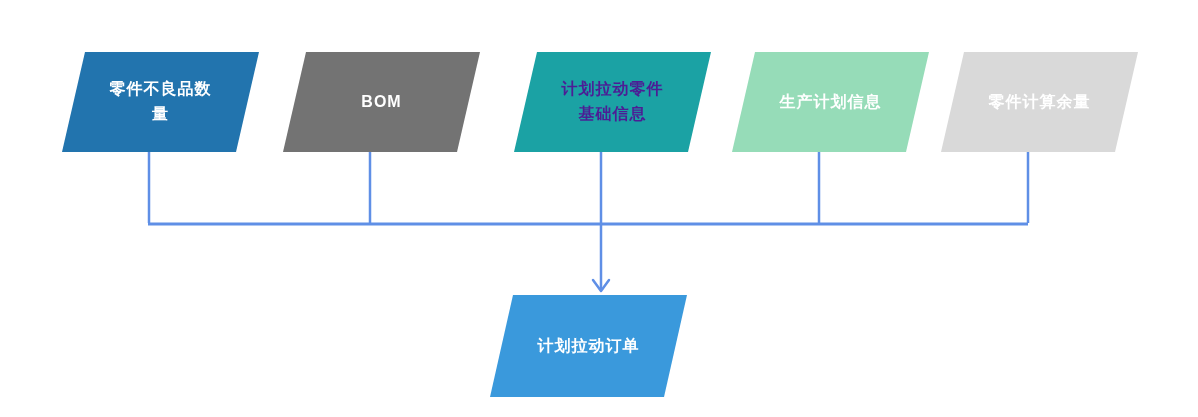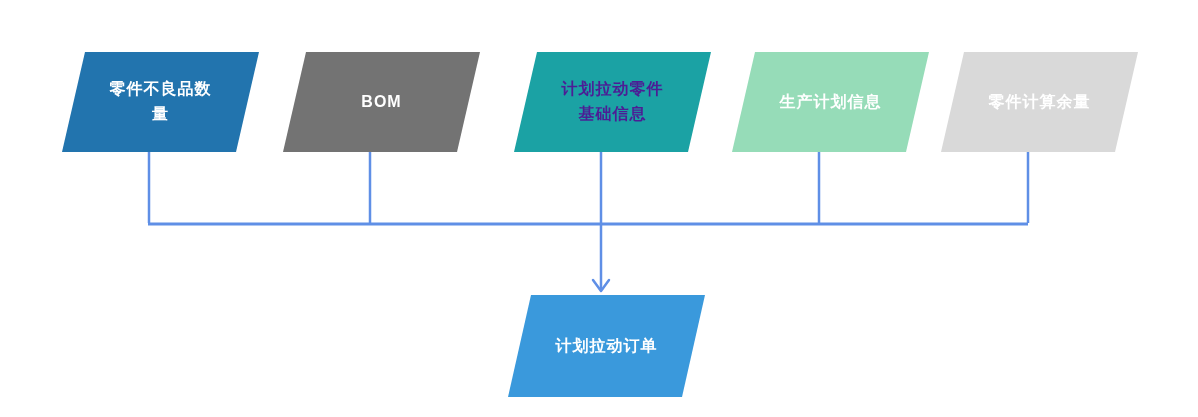--- a/index.html
+++ b/index.html
@@ -36,21 +36,21 @@
     letter-spacing:1px;
     clip-path:polygon(23px 0, 100% 0, calc(100% - 23px) 100%, 0 100%);
   }
   .row-top .node{top:52px;}
   .node.src-0{left:62px;}
   .node.src-1{left:283px;}
   .node.src-2{left:514px;}
   .node.src-3{left:732px;}
   .node.src-4{left:941px;}
   .node.target{
-    left:508px;
+    left:490px;
     top:295px;
     height:102px;
   }
 </style>
 </head>
 <body>
 
 <div class="canvas">
 
   <svg class="connector-layer" viewBox="0 0 1198 417" fill="none">

